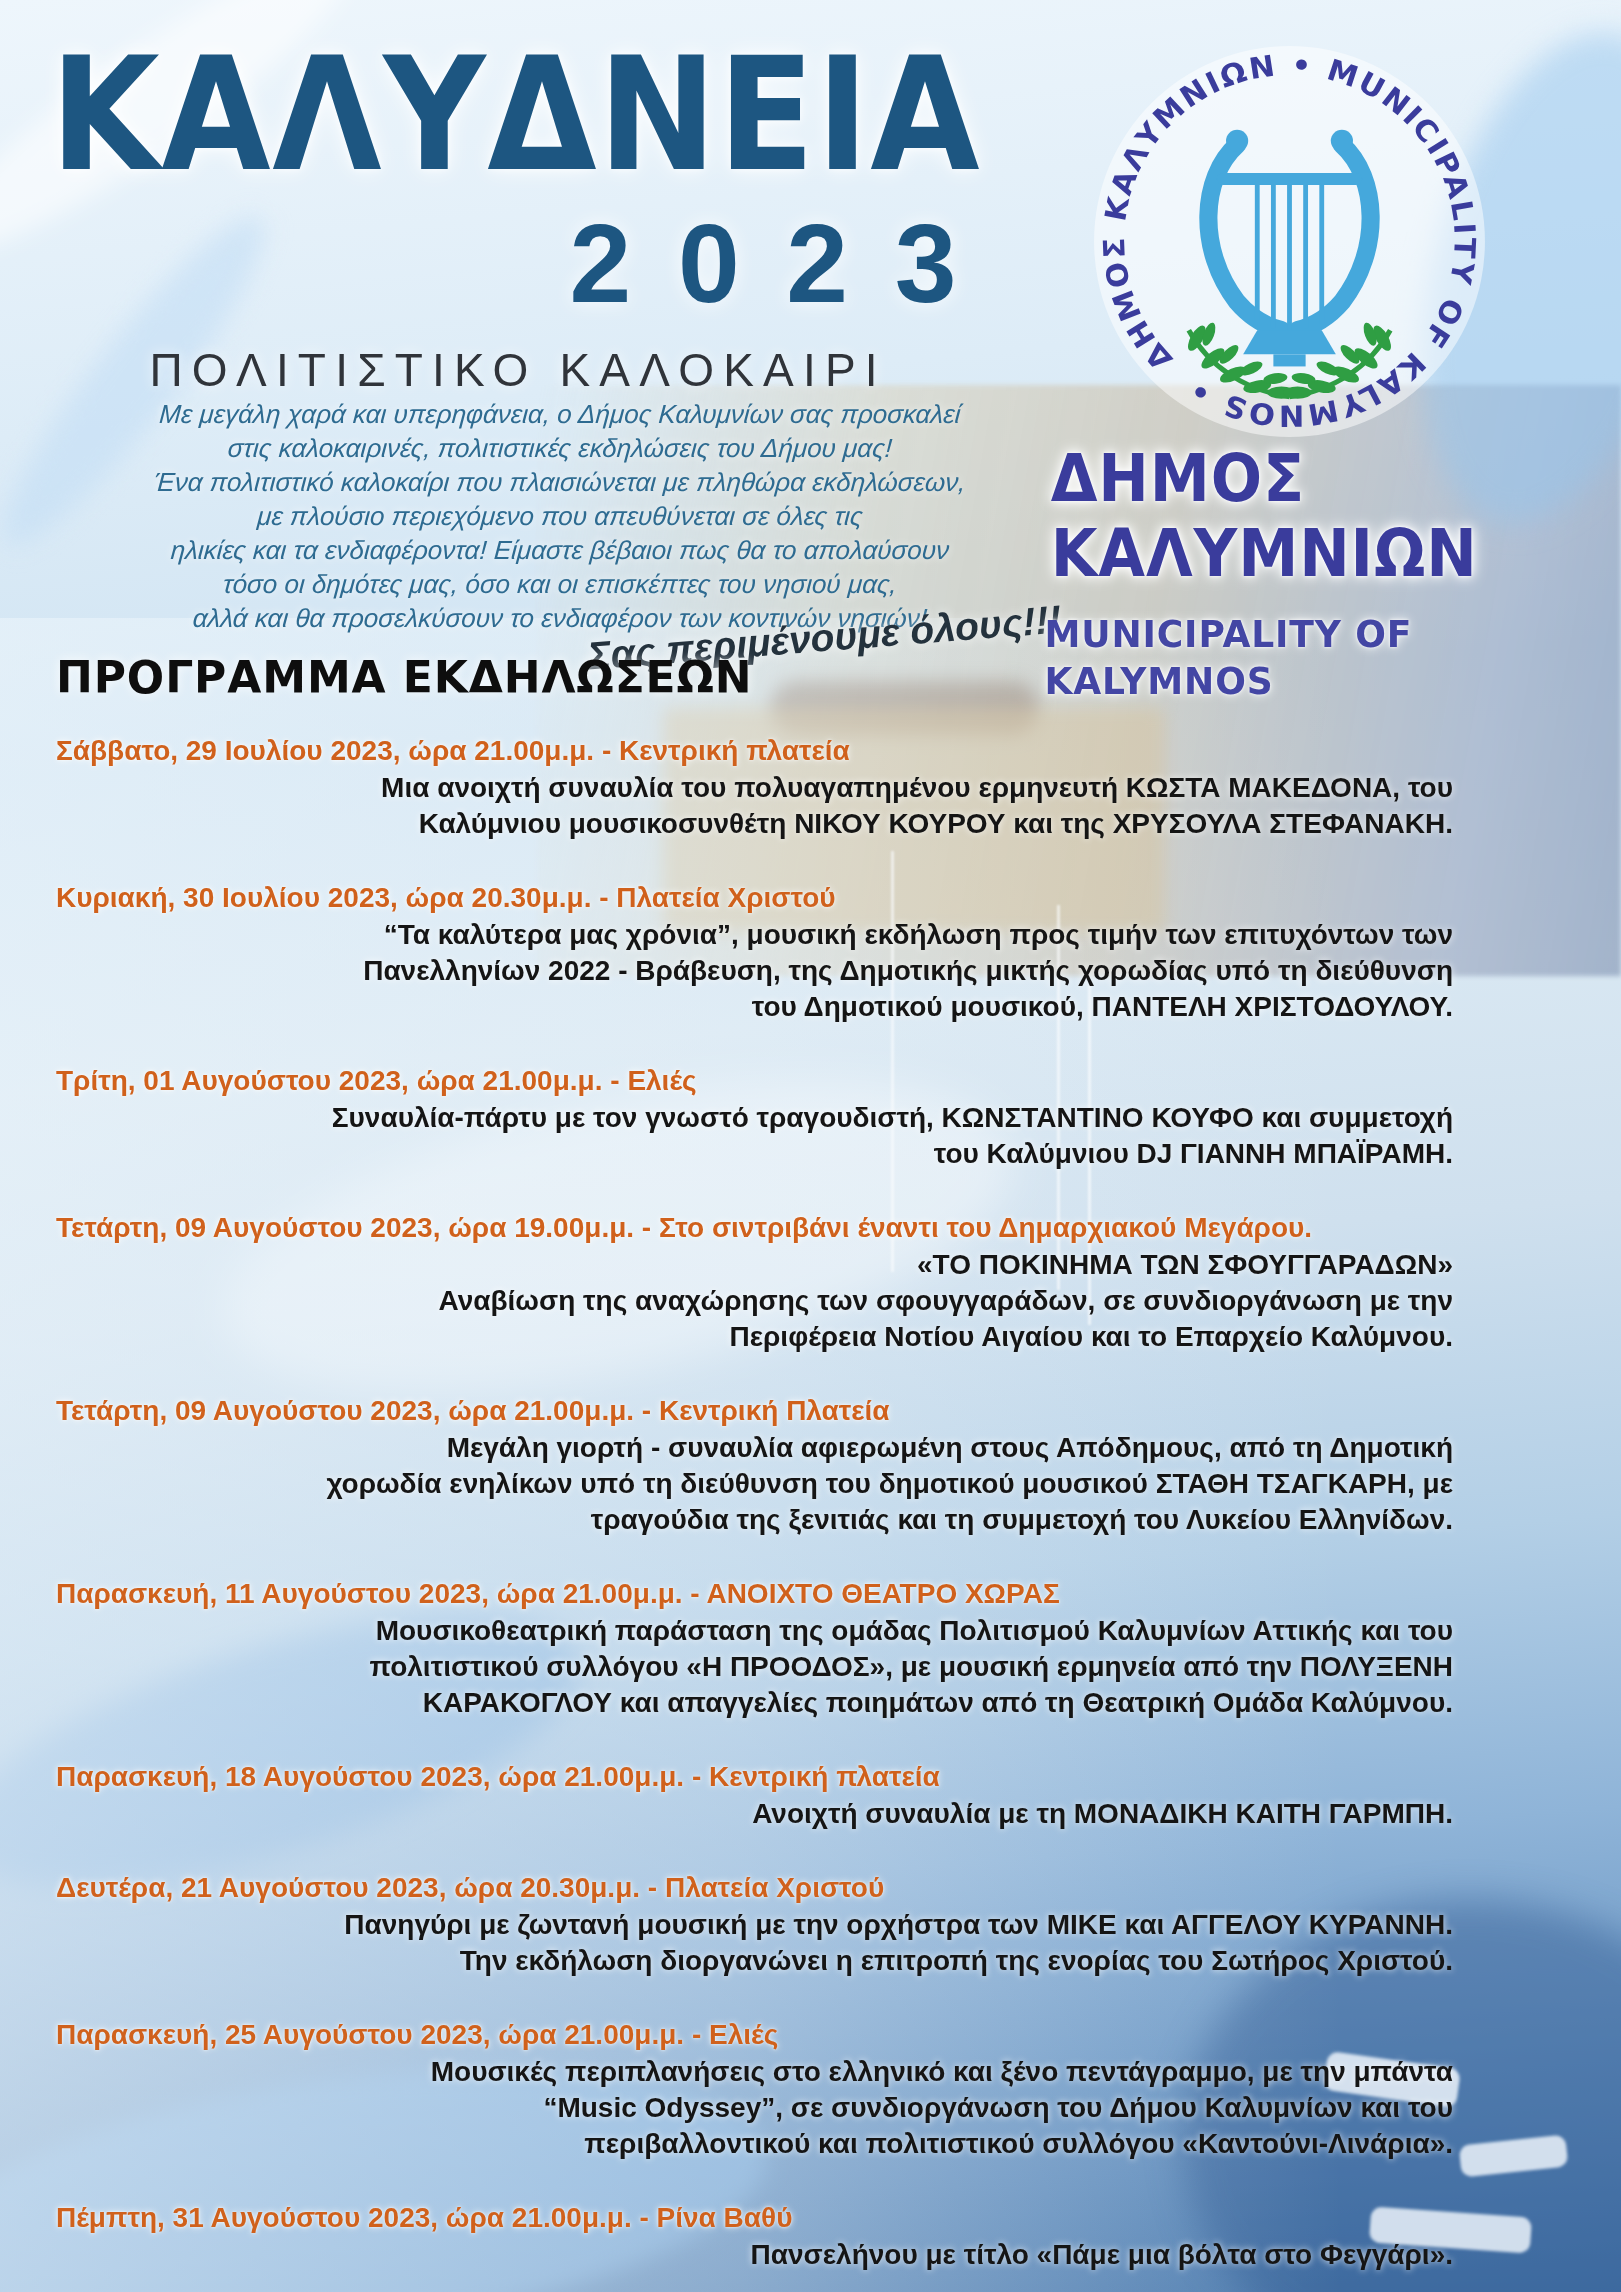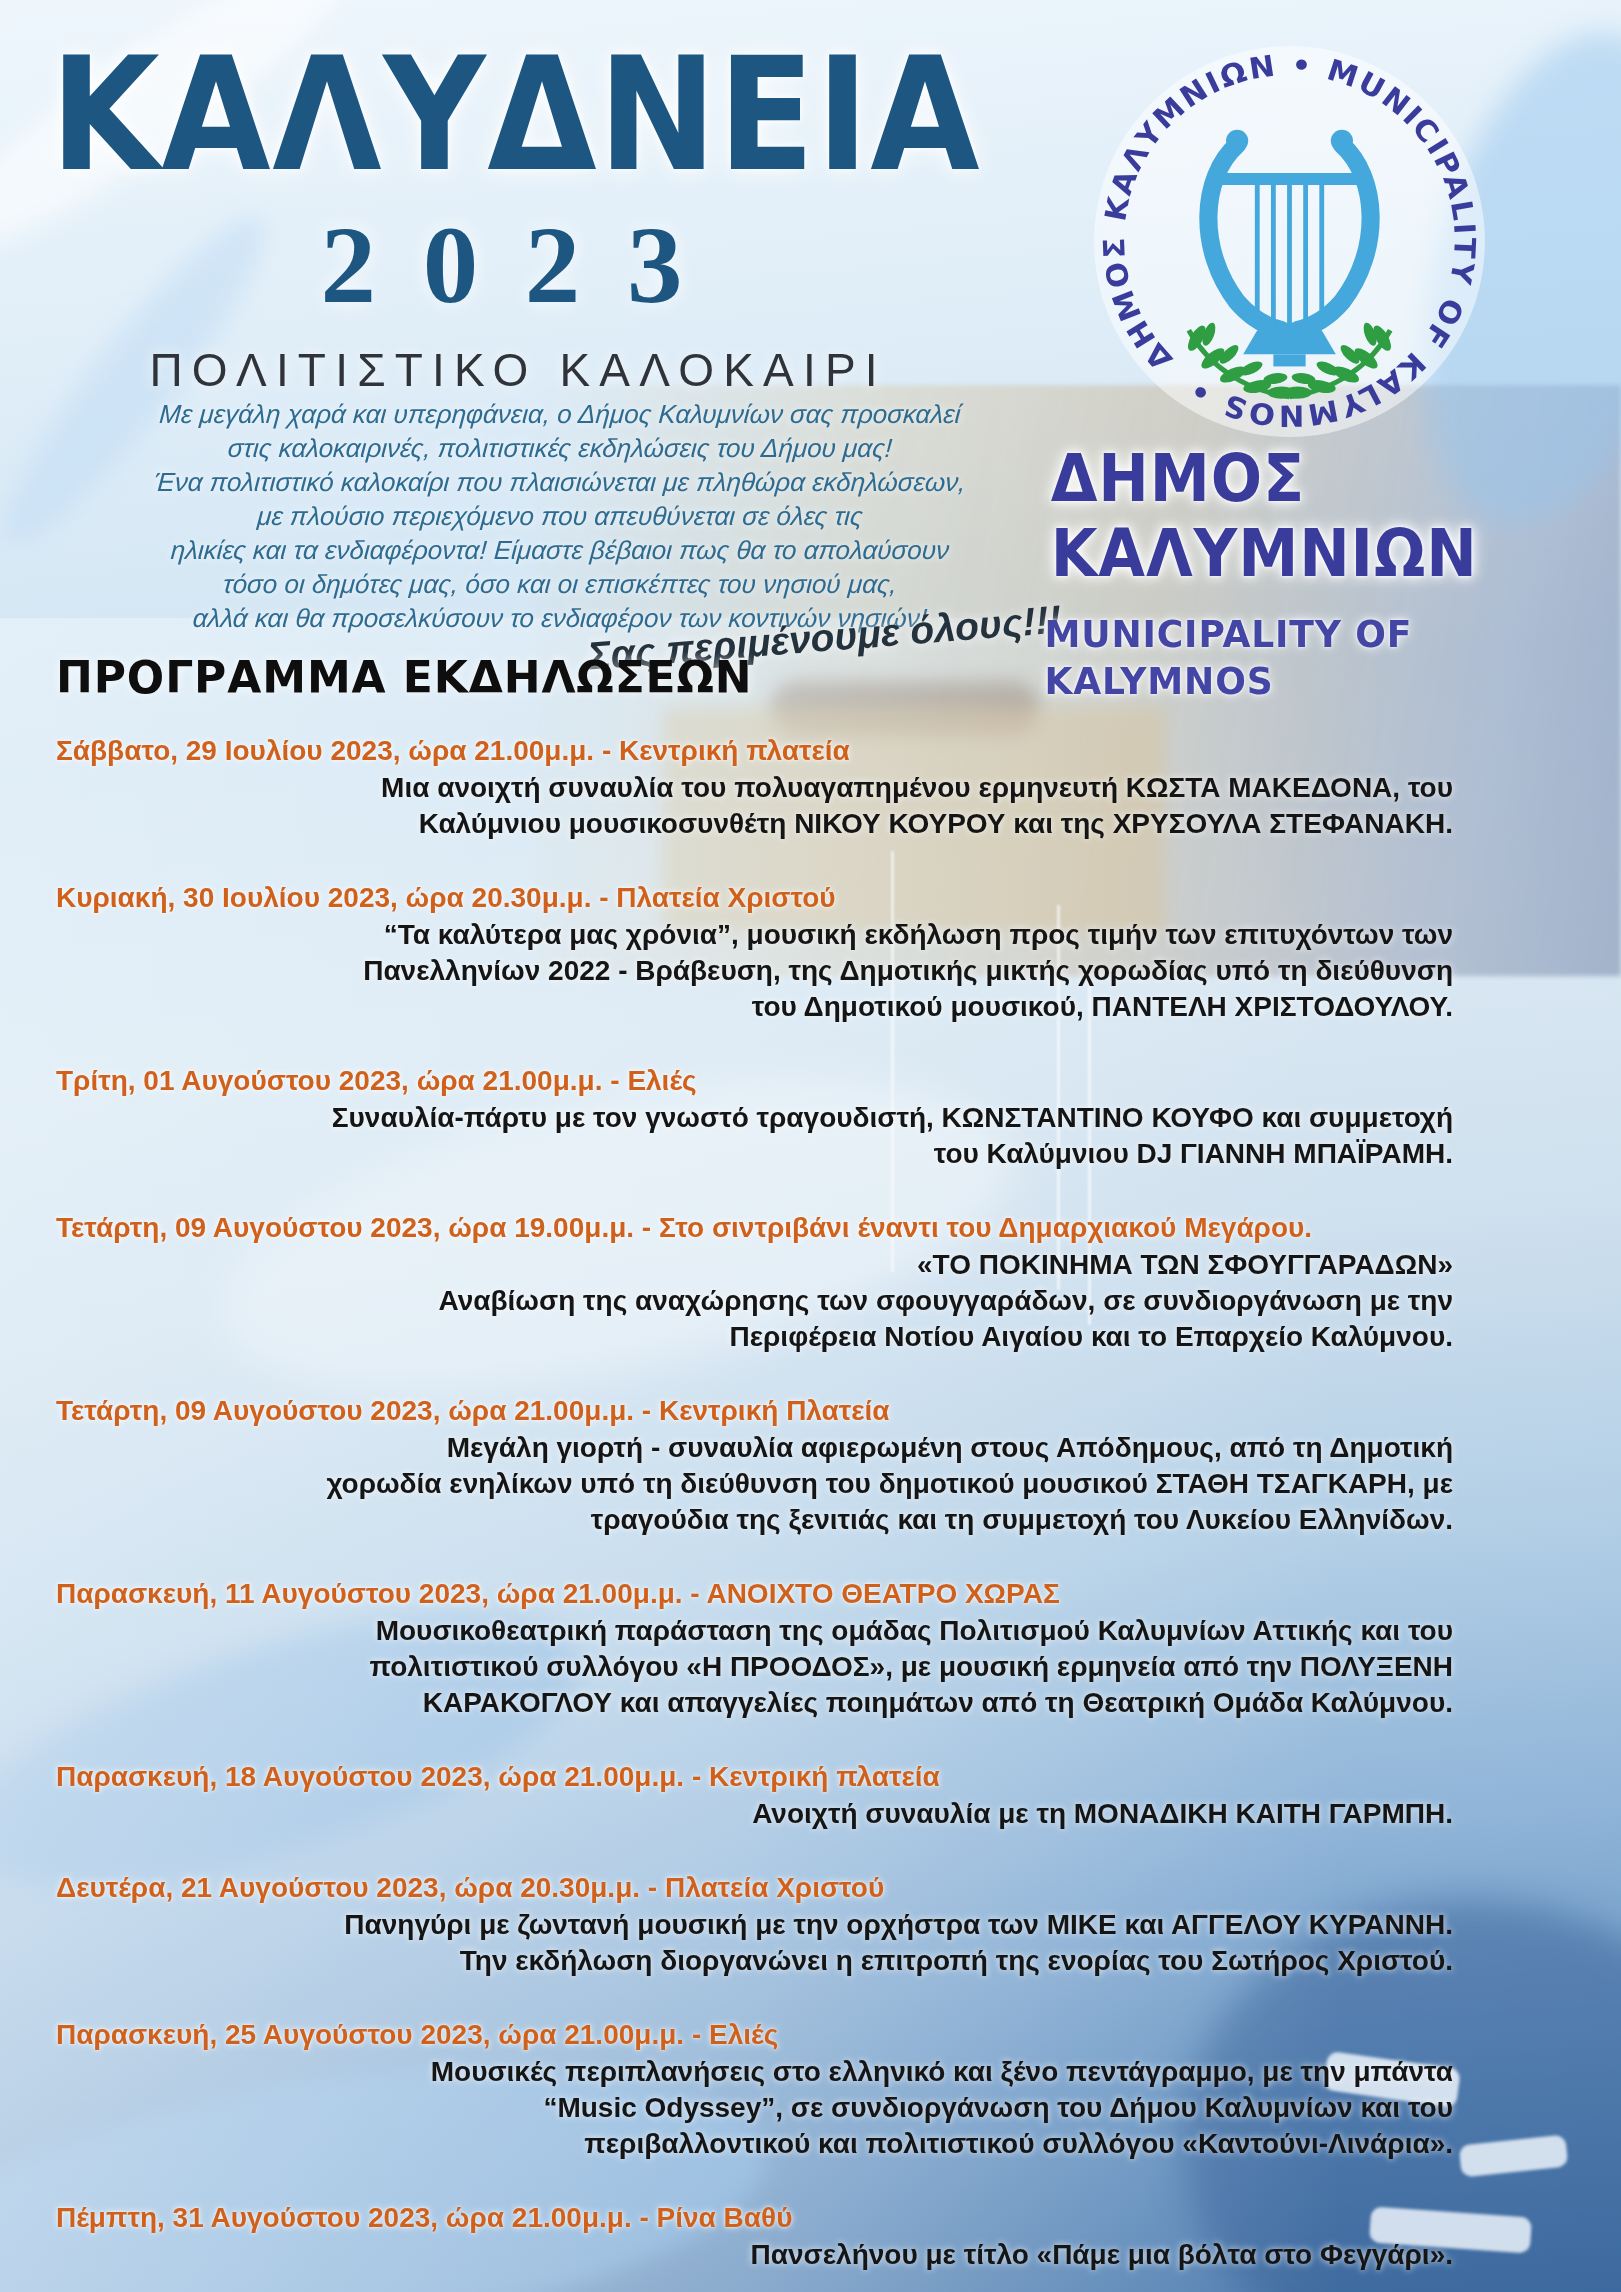--- a/index.html
+++ b/index.html
@@ -27,22 +27,22 @@
   .b1{left:1325px;top:2060px;width:134px;height:39px;transform:rotate(8deg);}
   .b2{left:1460px;top:2140px;width:107px;height:32px;transform:rotate(-6deg);}
   .b3{left:1370px;top:2212px;width:161px;height:36px;transform:rotate(4deg);}
   .veil{position:absolute;left:0;top:618px;width:1343px;height:1675px;pointer-events:none;
     background:linear-gradient(90deg,rgba(236,245,251,.6) 0%,rgba(236,245,251,.35) 55%,rgba(236,245,251,0) 100%);}
   
   .header-left{position:absolute;left:0;top:27px;width:1003px;text-align:center;}
   .main-title{font-family:"DejaVu Sans",sans-serif;font-weight:700;font-size:157px;line-height:175px;
     color:var(--c-title);transform:scaleX(.9);transform-origin:center;letter-spacing:1.8px;
     text-shadow:0 0 23px rgba(255,255,255,.95),0 0 7.2px rgba(255,255,255,.8);}
-  .year{font-family:Liberation Serif, serif;font-weight:700;font-size:111px;line-height:125px;color:var(--c-title);
-    letter-spacing:.42em;text-indent:.42em;text-shadow:0 0 19.7px rgba(255,255,255,.9);}
+  .year{font-family:Liberation Sans, sans-serif;font-weight:700;font-size:111px;line-height:125px;color:var(--c-title);
+    letter-spacing:.42em;text-indent:.42em;text-shadow:0 0 19.7px rgba(255,255,255,.9);text-align:right;}
   .subtitle{margin-top:16px;font-size:46px;font-weight:500;color:#30343a;letter-spacing:.2em;text-indent:.2em;
     text-shadow:0 0 12.5px rgba(255,255,255,.9);margin-left:24px;}
   
   .intro{position:absolute;left:54px;top:397px;width:1012px;text-align:center;}
   .intro-line{font-style:italic;font-size:26px;line-height:34px;font-weight:500;color:var(--c-intro);
     text-shadow:0 0 9px rgba(255,255,255,.85);transform:skewX(-4deg);}
   .welcome{position:absolute;left:587px;top:616px;font-style:italic;font-weight:700;font-size:39px;color:#24323d;
     transform:rotate(-4.5deg);text-shadow:0 0 10.7px rgba(255,255,255,.9);}
   
   .logo-wrap{position:absolute;left:1079px;top:40px;width:421px;height:403px;}

